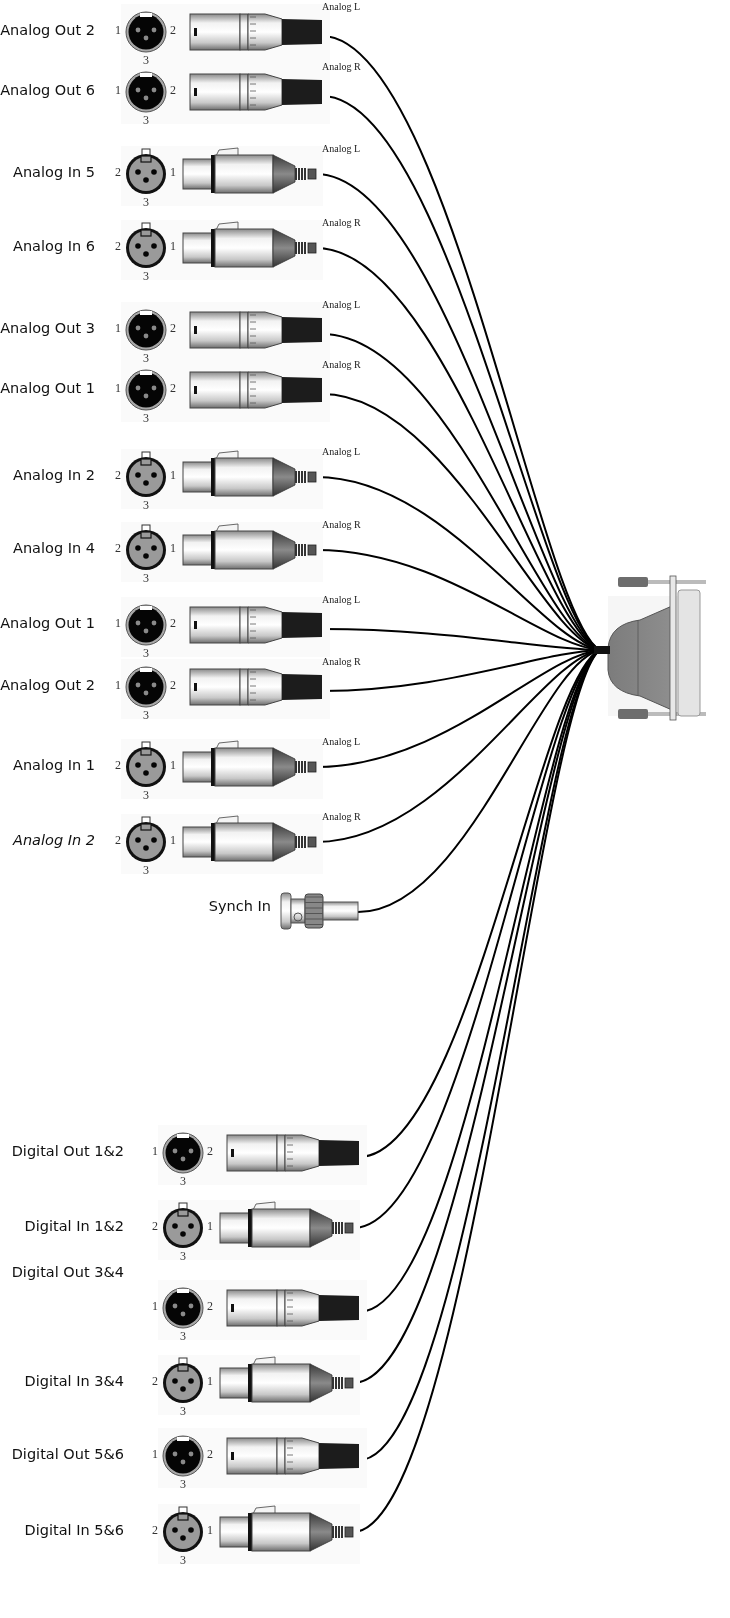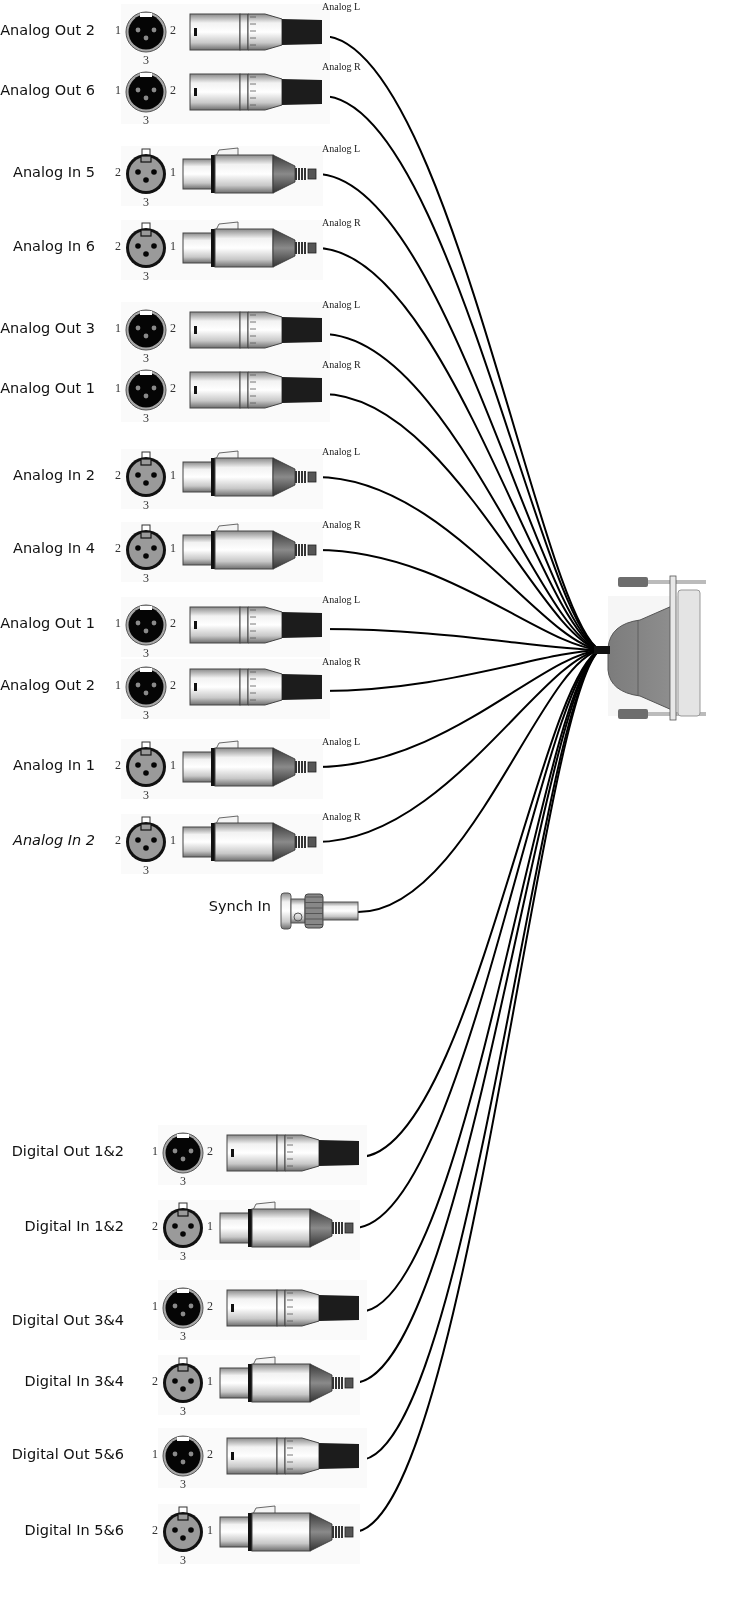--- a/index.html
+++ b/index.html
@@ -495,21 +495,21 @@
     <span class="tag" style="left: 322px; top: 811px;">Analog R</span>
     <div class="row-label" style="top: 898px; right: 459px;">Synch In</div>
     <div class="row-label" style="top: 1143px; right: 606px;">Digital Out 1&amp;2</div>
     <span class="pin" style="left: 152px; top: 1144px;">1</span>
     <span class="pin" style="left: 207px; top: 1144px;">2</span>
     <span class="pin" style="left: 180px; top: 1174px;">3</span>
     <div class="row-label" style="top: 1218px; right: 606px;">Digital In 1&amp;2</div>
     <span class="pin" style="left: 152px; top: 1219px;">2</span>
     <span class="pin" style="left: 207px; top: 1219px;">1</span>
     <span class="pin" style="left: 180px; top: 1249px;">3</span>
-    <div class="row-label" style="top: 1312px; right: 606px; margin-left: 44px;">Digital Out 3&amp;4</div>
+    <div class="row-label" style="top: 1264px; right: 606px; margin-left: 44px;">Digital Out 3&amp;4</div>
     <span class="pin" style="left: 152px; top: 1299px;">1</span>
     <span class="pin" style="left: 207px; top: 1299px;">2</span>
     <span class="pin" style="left: 180px; top: 1329px;">3</span>
     <div class="row-label" style="top: 1373px; right: 606px;">Digital In 3&amp;4</div>
     <span class="pin" style="left: 152px; top: 1374px;">2</span>
     <span class="pin" style="left: 207px; top: 1374px;">1</span>
     <span class="pin" style="left: 180px; top: 1404px;">3</span>
     <div class="row-label" style="top: 1446px; right: 606px;">Digital Out 5&amp;6</div>
     <span class="pin" style="left: 152px; top: 1447px;">1</span>
     <span class="pin" style="left: 207px; top: 1447px;">2</span>

